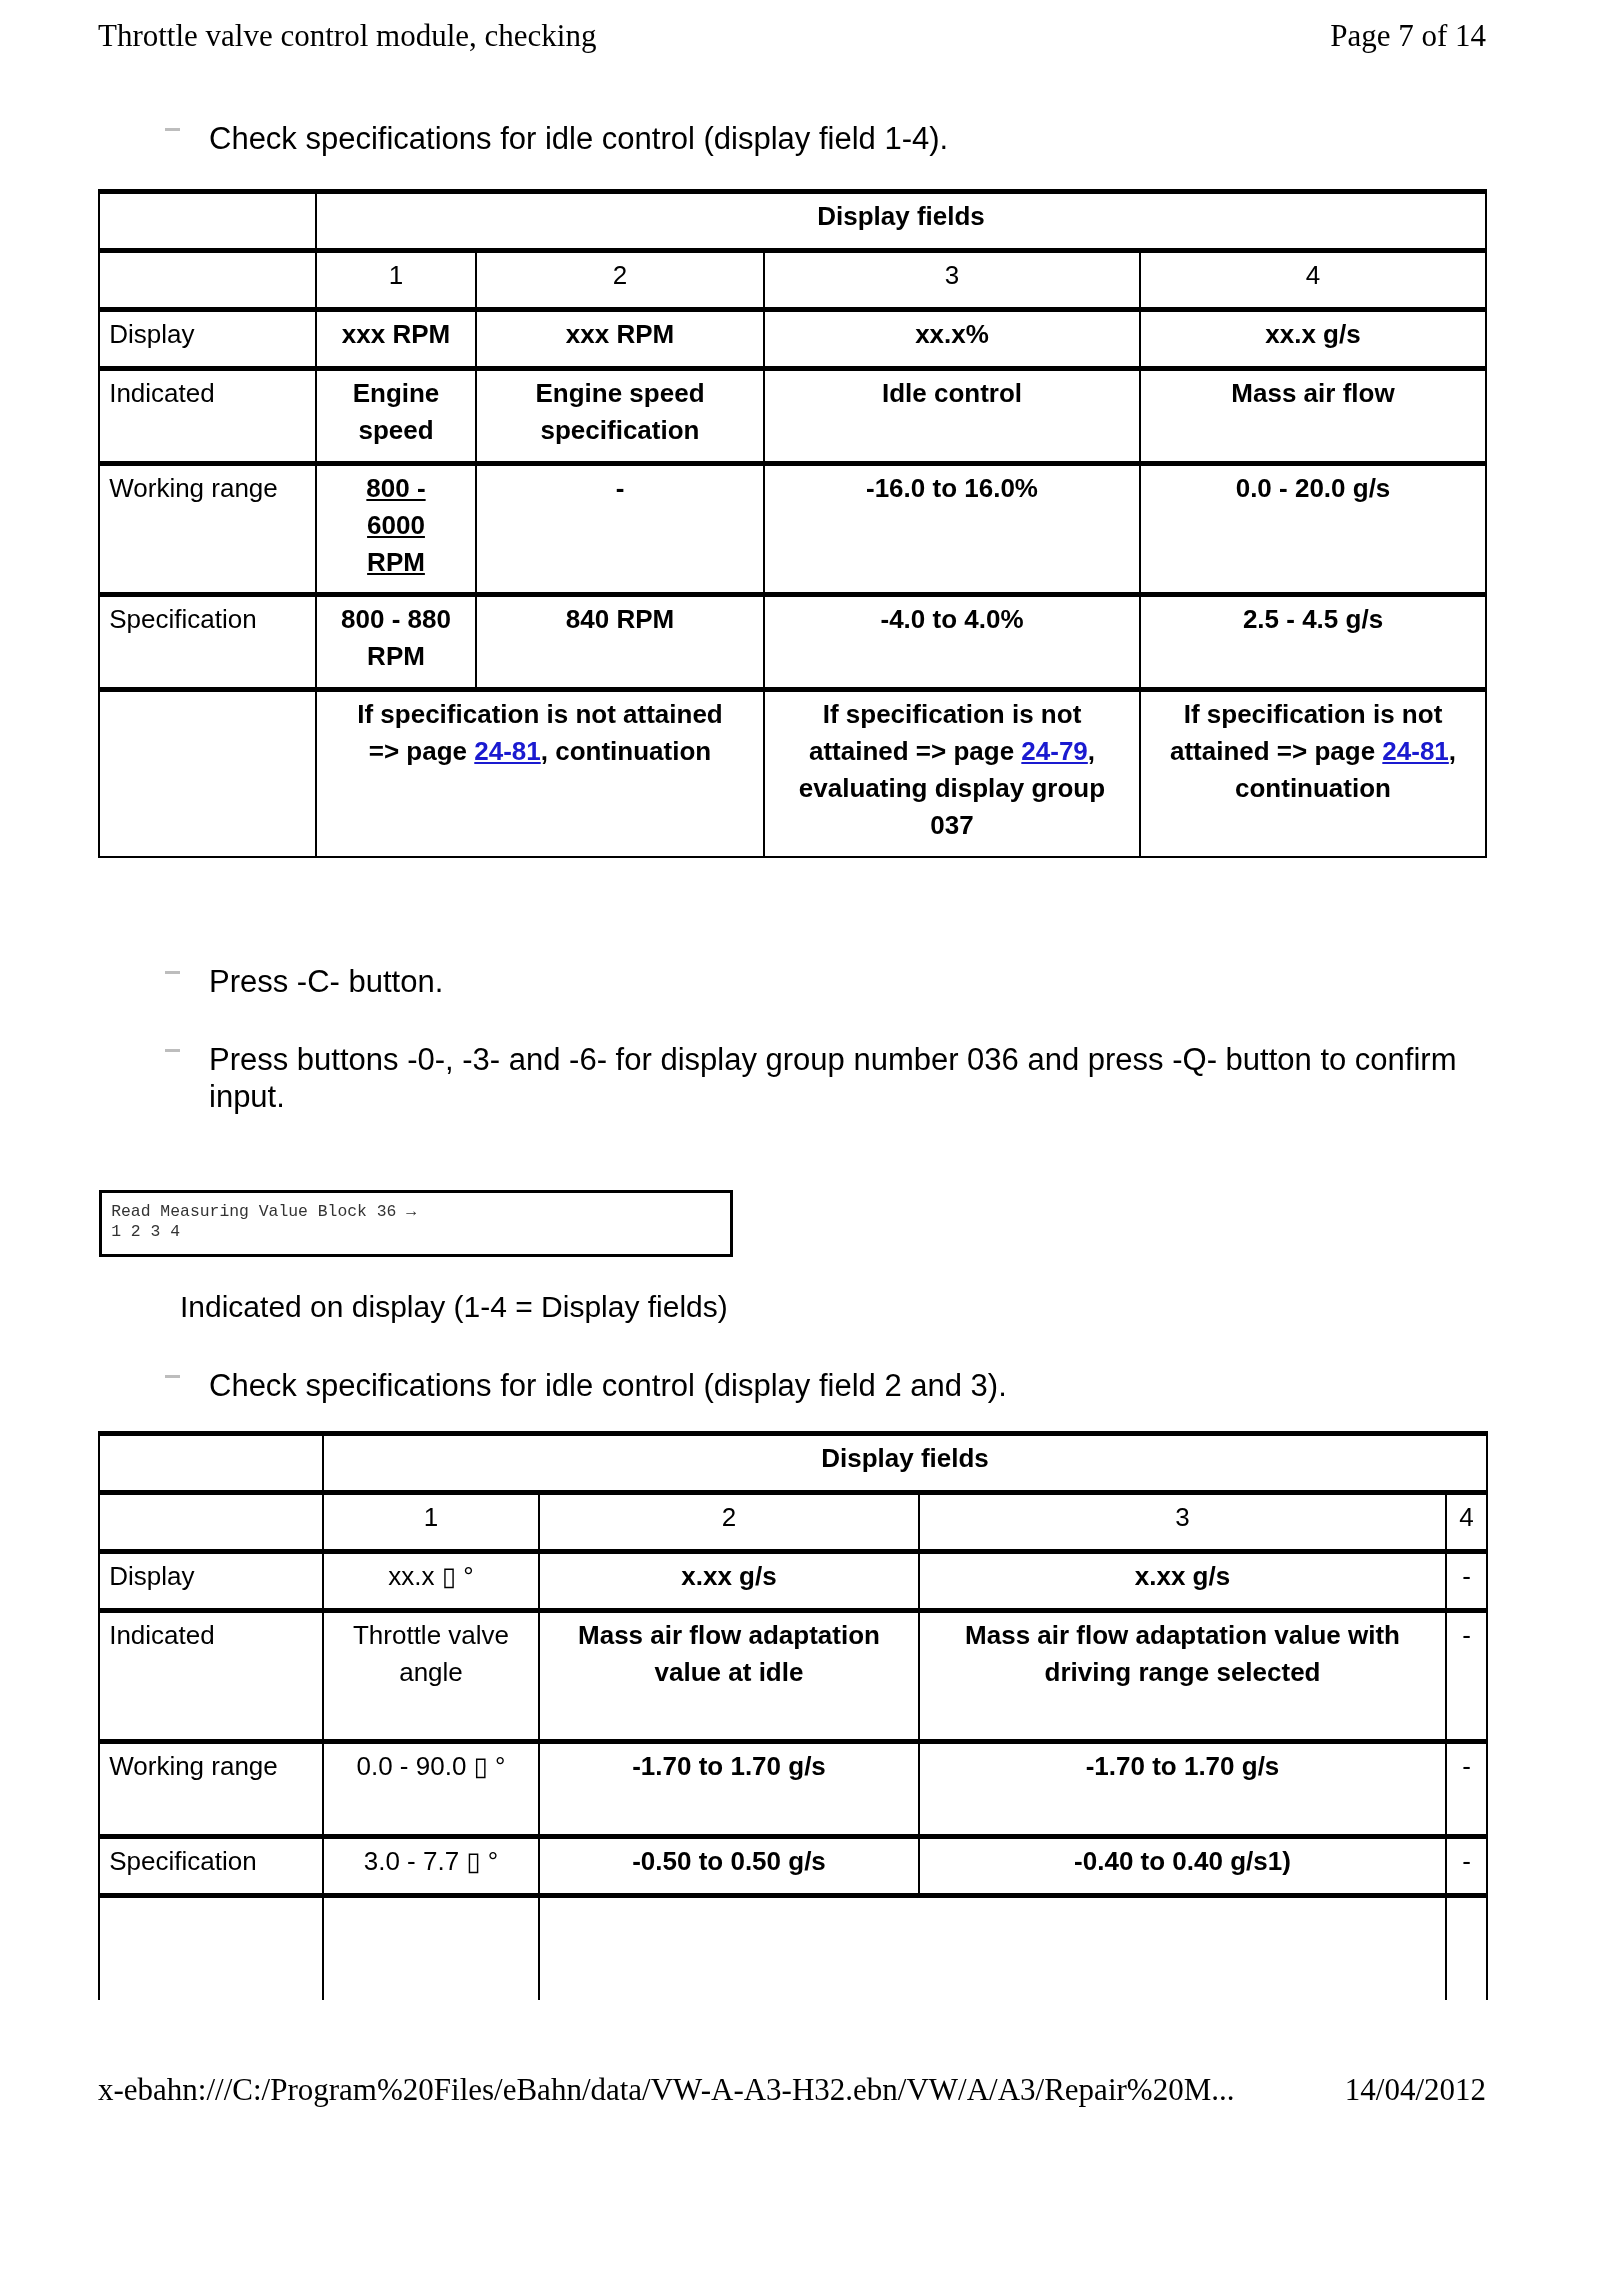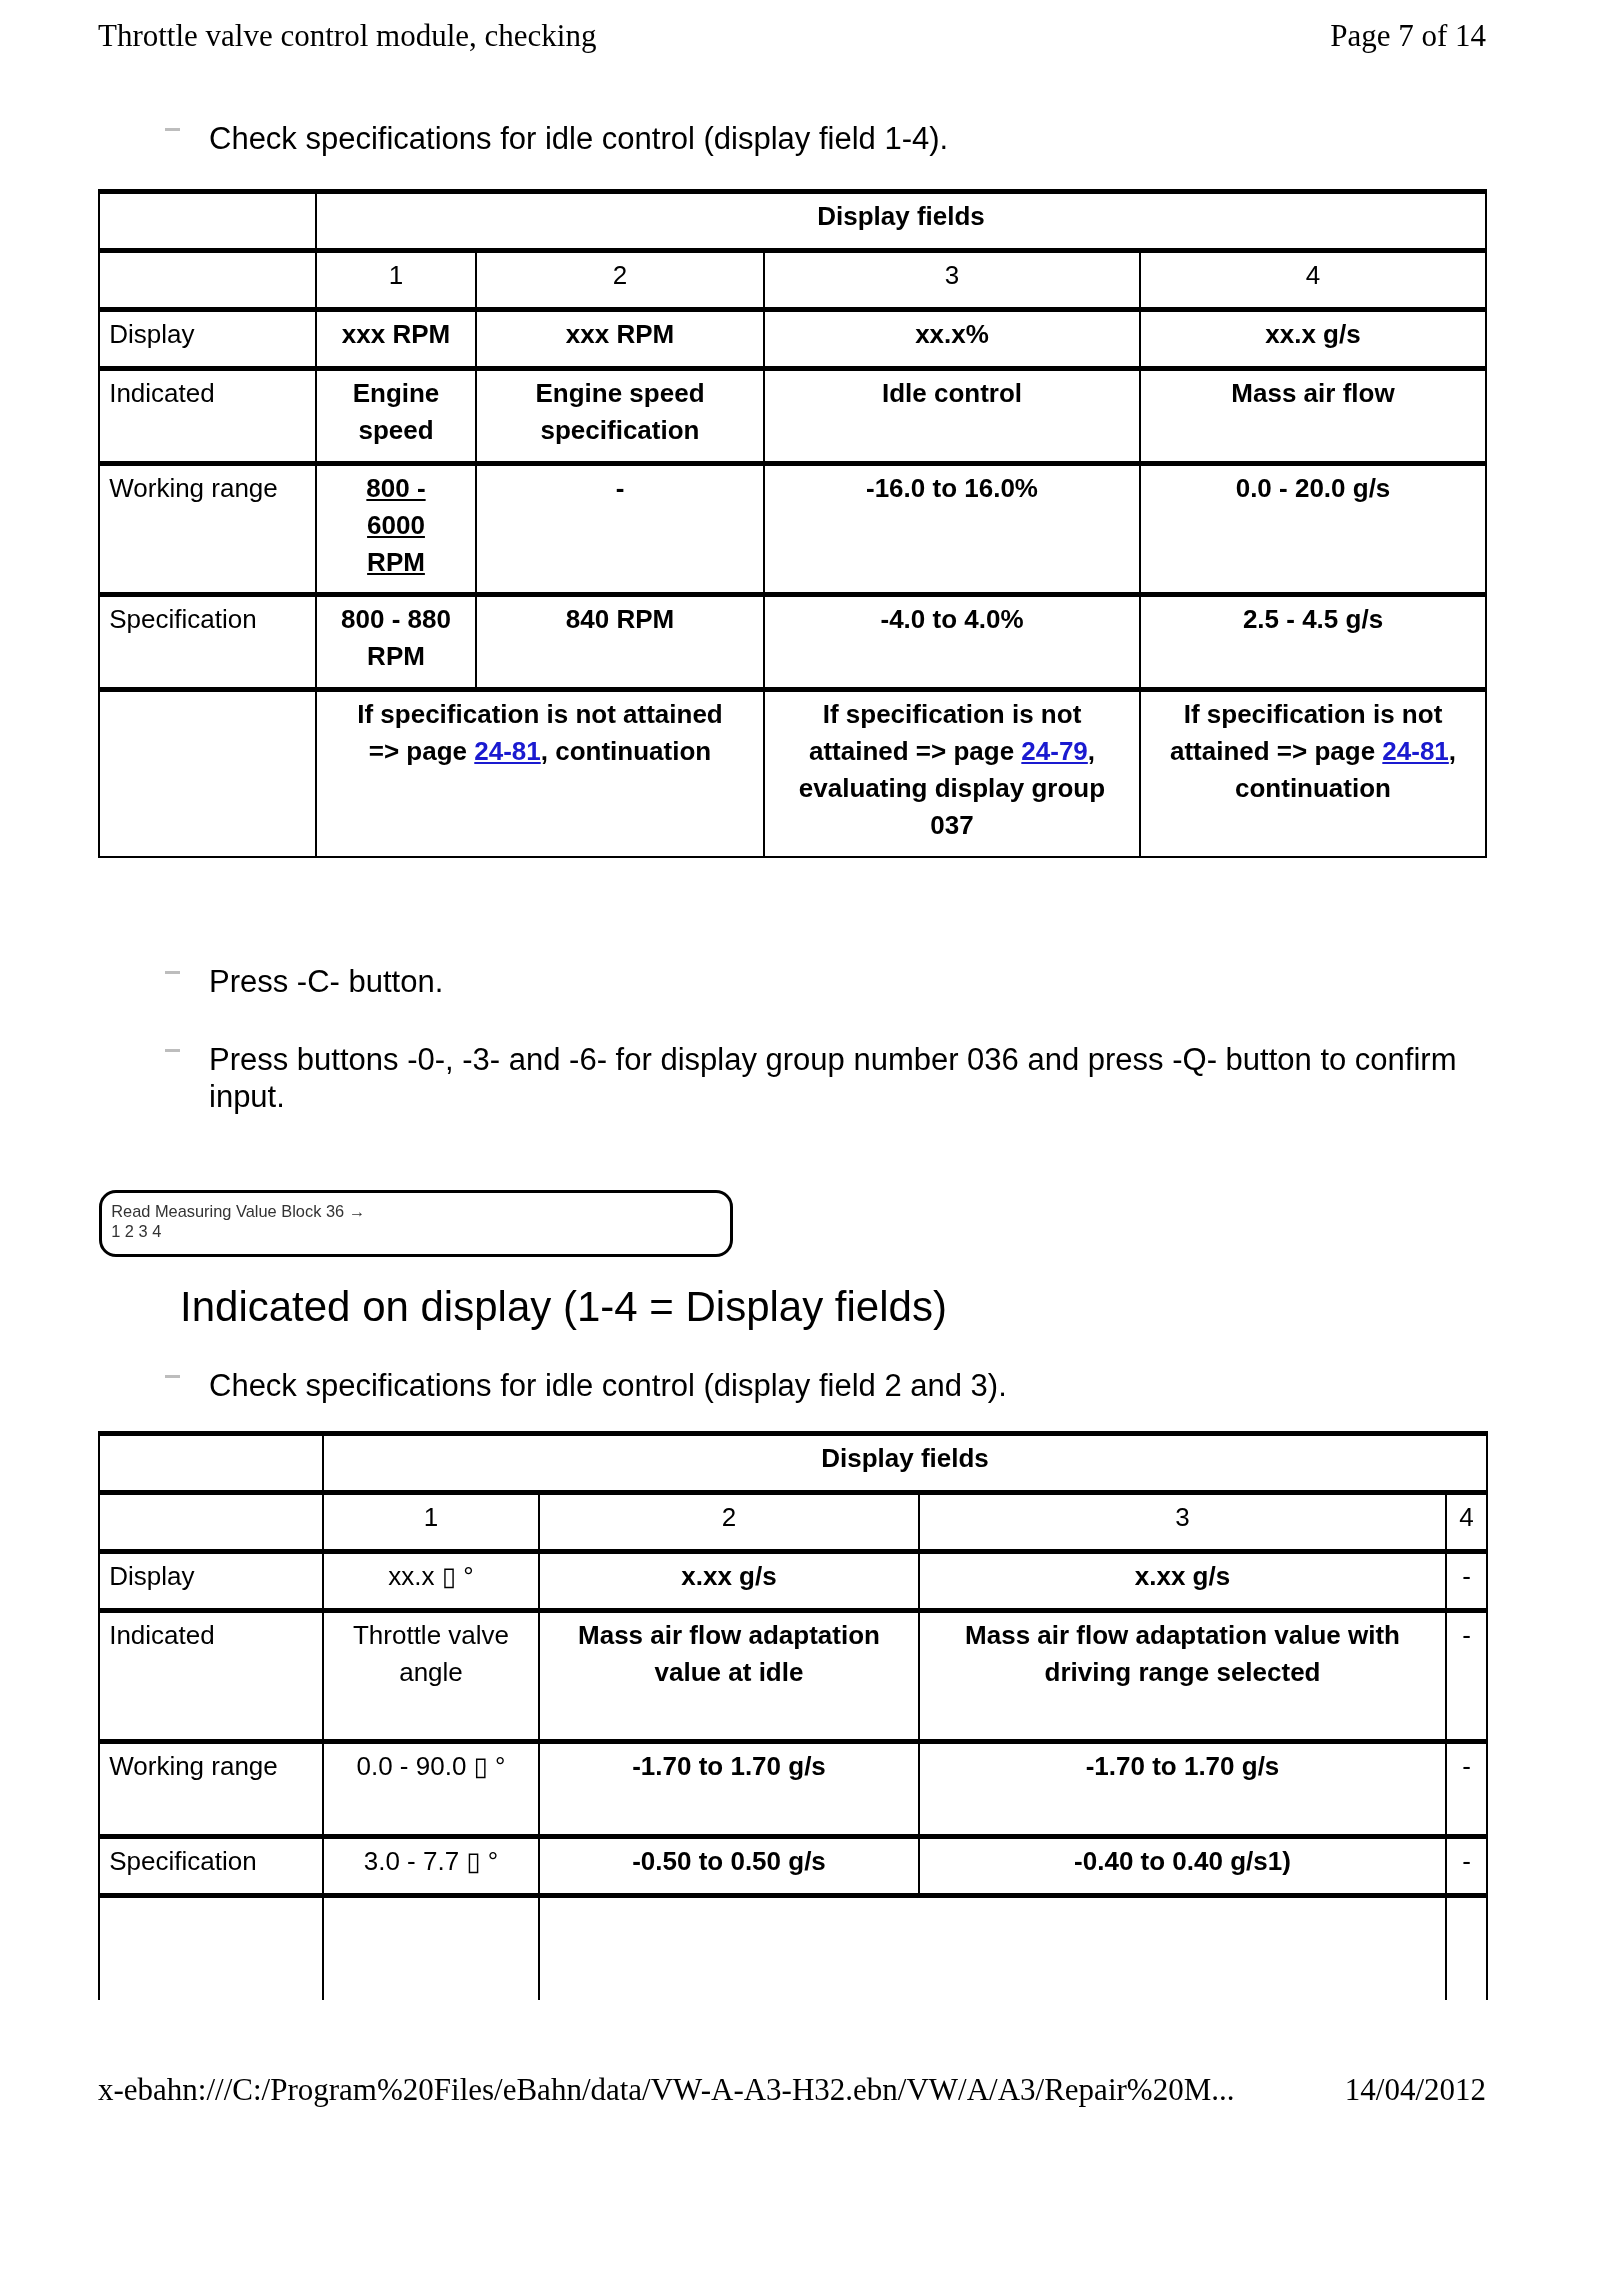--- a/index.html
+++ b/index.html
@@ -1,27 +1,27 @@
 <!DOCTYPE html>
 <html style="font-size:10.5px"><head>
 <meta charset="utf-8">
 <style>
   html, body { margin:0; padding:0; background:#ffffff; }
   body { width:1623px; height:2295px; position:relative; overflow:hidden; color:#000; }
   .serif { font-family:"Liberation Serif","DejaVu Serif",serif; }
   .sans { font-family:"Liberation Sans","DejaVu Sans",sans-serif; }
-  .mono { font-family:Liberation Sans, sans-serif;border-radius:17px; }
+  .mono { font-family:Liberation Mono, monospace; }
 
   #hdr-title { position:absolute; left:98px; top:18.3px; font-size:31px; }
   #hdr-page { position:absolute; right:137px; top:18.3px; font-size:31px; }
 
   .step { position:absolute; left:171px; font-size:31px; line-height:37px; }
   .step .bullet { position:absolute; left:-6.5px; top:7.9px; width:15.7px; height:3.3px; background:#bdbdbd; }
   .step .txt { margin-left:38px; display:block; }
-  .plain { position:absolute; left:180px; font-size:42px; line-height:37px; }
+  .plain { position:absolute; left:180px; font-size:30px; line-height:37px; }
 
   table.spec { position:absolute; left:98px; width:1388px; border-collapse:collapse; table-layout:fixed; font-size:26px; }
   table.spec td { border:2px solid #000; padding:3.9px 9.2px; vertical-align:top; line-height:37px; }
   table.spec tr.thick td { border-top-width:5.2px; }
   table.spec td.c { text-align:center; }
   table.spec td.b { font-weight:bold; }
   a.ref { color:#1a1ad0; text-decoration:underline; }
 
   #t1 { top:189px; }
   #t2 { top:1431px; }

